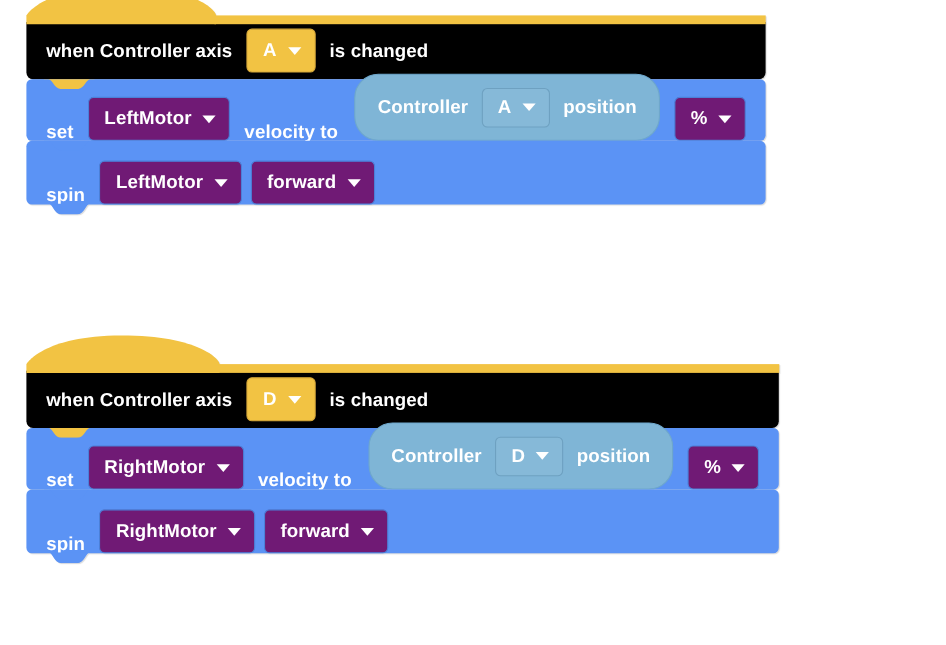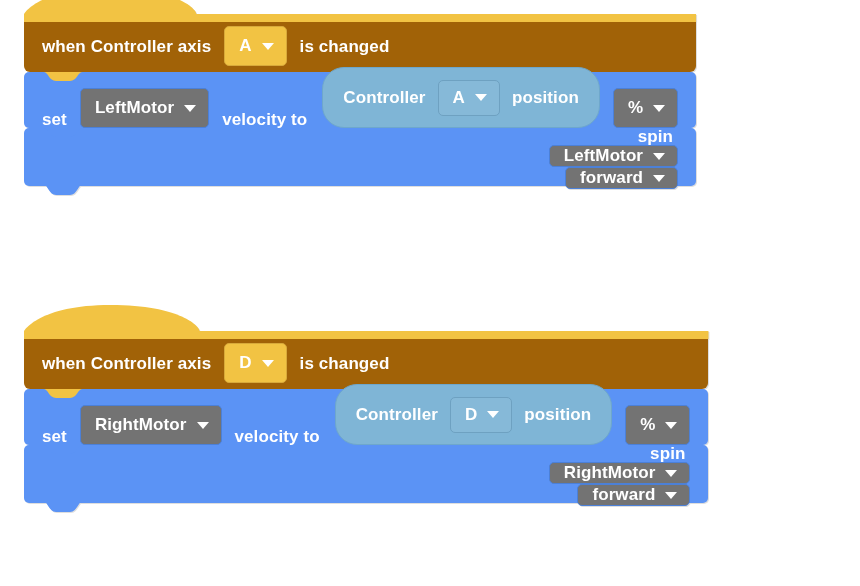--- a/index.html
+++ b/index.html
@@ -36,21 +36,21 @@
     box-sizing: border-box;
     color: #ffffff;
     font-size: 17px;
     font-weight: bold;
     letter-spacing: 0.1px;
     white-space: nowrap;
   }
 
   
   .hat-block {
-    background: #a16207;
+    background: #000000;
     border-radius: 0 0 6px 6px;
     padding: 0 16px 0 16px;
     height: 52px;
     margin-left: 0;
     filter: drop-shadow(1px 1px 0 rgba(0,0,0,0.13));
   }
   .hat-cap {
     position: absolute;
     left: 0;
     top: -32px;
@@ -62,21 +62,21 @@
 
   
   .stack-block {
     background: #5b93f5;
     height: 56px;
     padding: 0 14px 0 16px;
     border-radius: 5px;
     filter: drop-shadow(1px 1px 0 rgba(0,0,0,0.13));
     align-items: flex-end;
   }
-  .stack-block.tall { height: 58px; flex-direction: column; }
+  .stack-block.tall { height: 58px; }
 
   
   .bottom-bump {
     position: absolute;
     left: 16px;
     bottom: -9px;
     width: 46px;
     height: 10px;
     pointer-events: none;
   }
@@ -115,21 +115,21 @@
     margin: 0 4px;
   }
   
   .dd-yellow {
     background: #f2c343;
     border: 1.5px solid #d8a93a;
     height: 40px;
   }
   
   .dd-blue {
-    background: #737373;
+    background: #701a75;
     border: 1.5px solid #4b80d8;
     height: 40px;
   }
   
   .dd-teal {
     background: #86b9d8;
     border: 1.5px solid #6ea1c1;
     height: 36px;
   }
 

